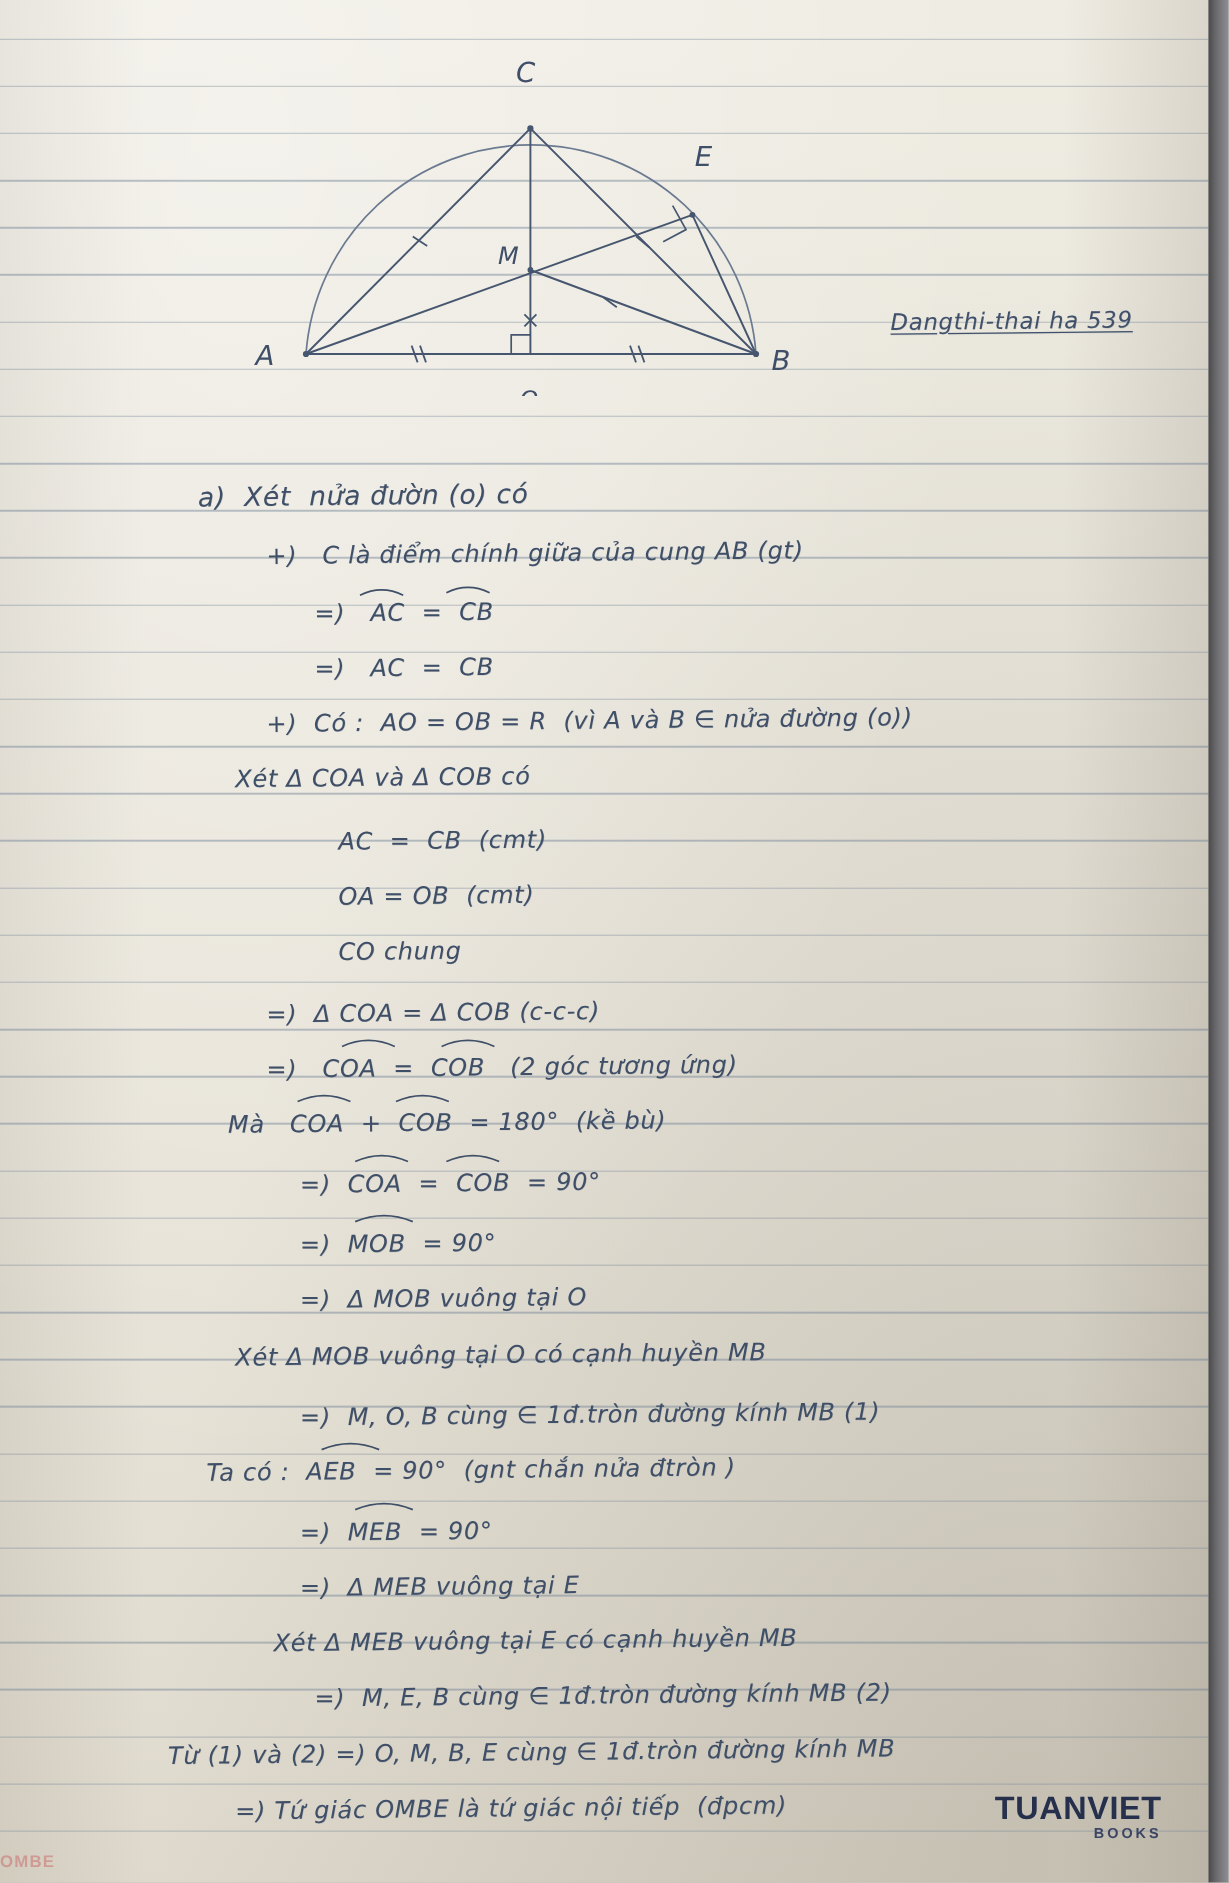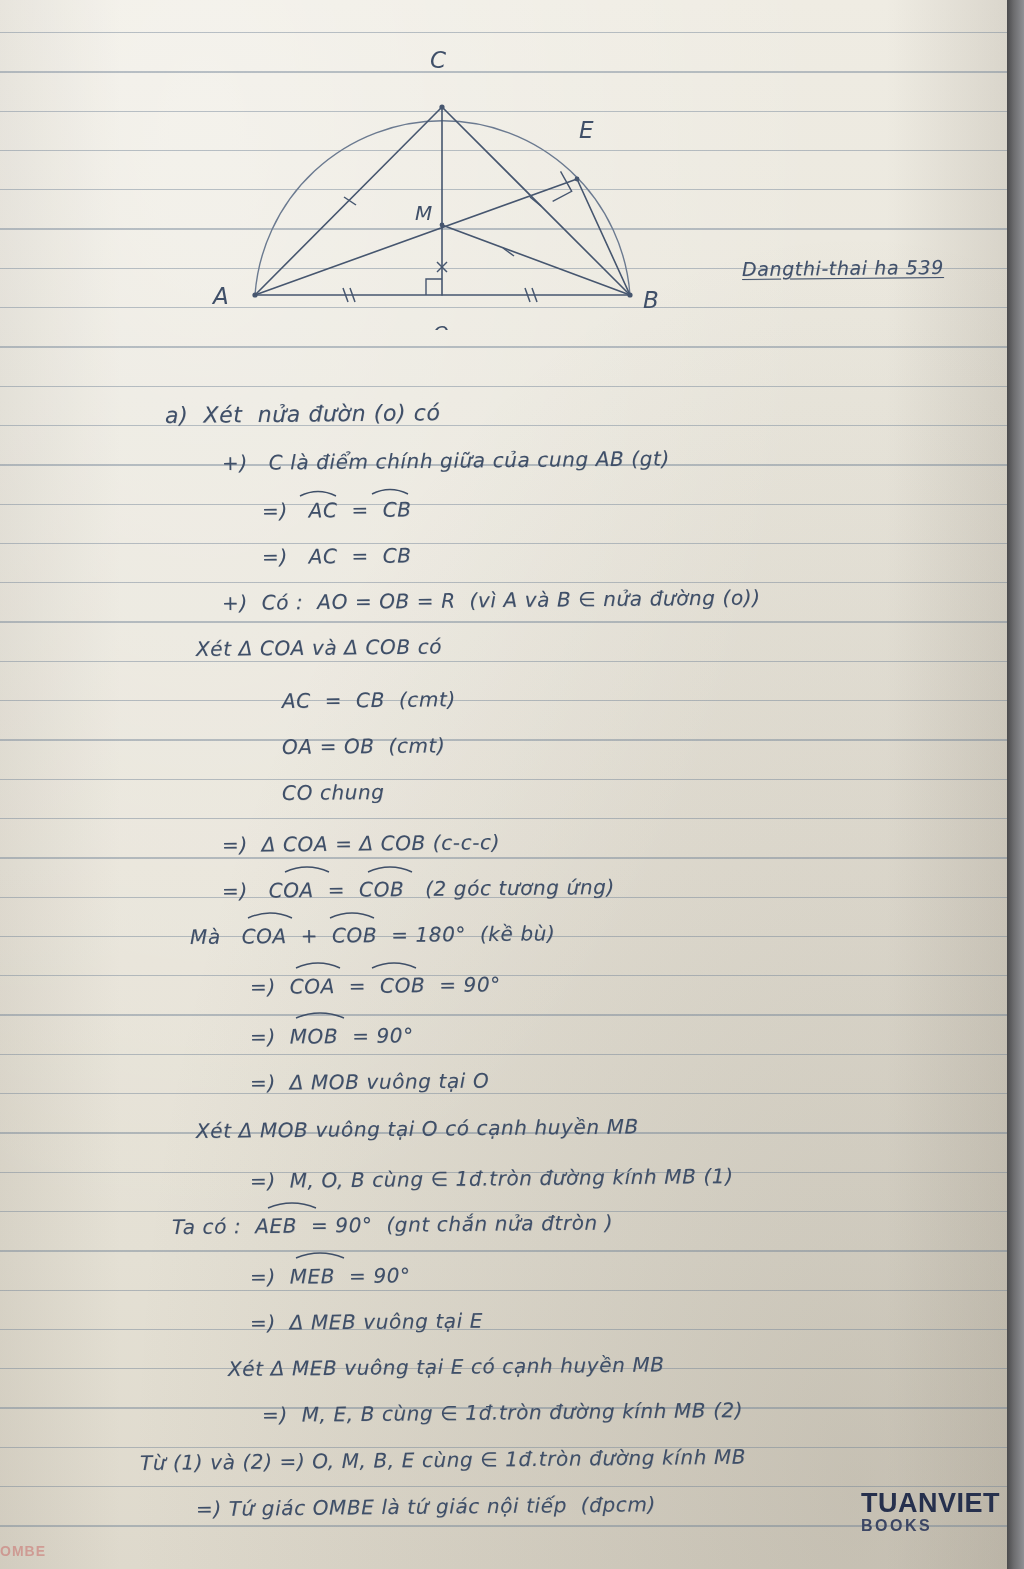--- a/index.html
+++ b/index.html
@@ -92,36 +92,36 @@
     position: absolute;
     left: 185px;
     top: 40px;
     width: 520px;
     height: 290px;
   }
   #figure svg { display: block; }
   
   #logo {
     position: absolute;
-    right: 24px;
+    right: 56px;
     bottom: 34px;
-    text-align: left;
+    text-align: right;
     color: #2c3550;
   }
   #logo .main {
     font-family: "Liberation Sans", sans-serif;
     font-weight: bold;
     font-size: 27px;
     letter-spacing: 0.5px;
     color: #26304d;
   }
   #logo .sub {
     font-family: "Liberation Sans", sans-serif;
     font-weight: bold;
-    font-size: 16px;
+    font-size: 12px;
     letter-spacing: 2.5px;
     color: #3c4664;
     margin-top: -2px;
   }
   #watermark {
     position: absolute;
     left: 0px;
     bottom: 10px;
     font-family: "Liberation Sans", sans-serif;
     font-size: 14px;

